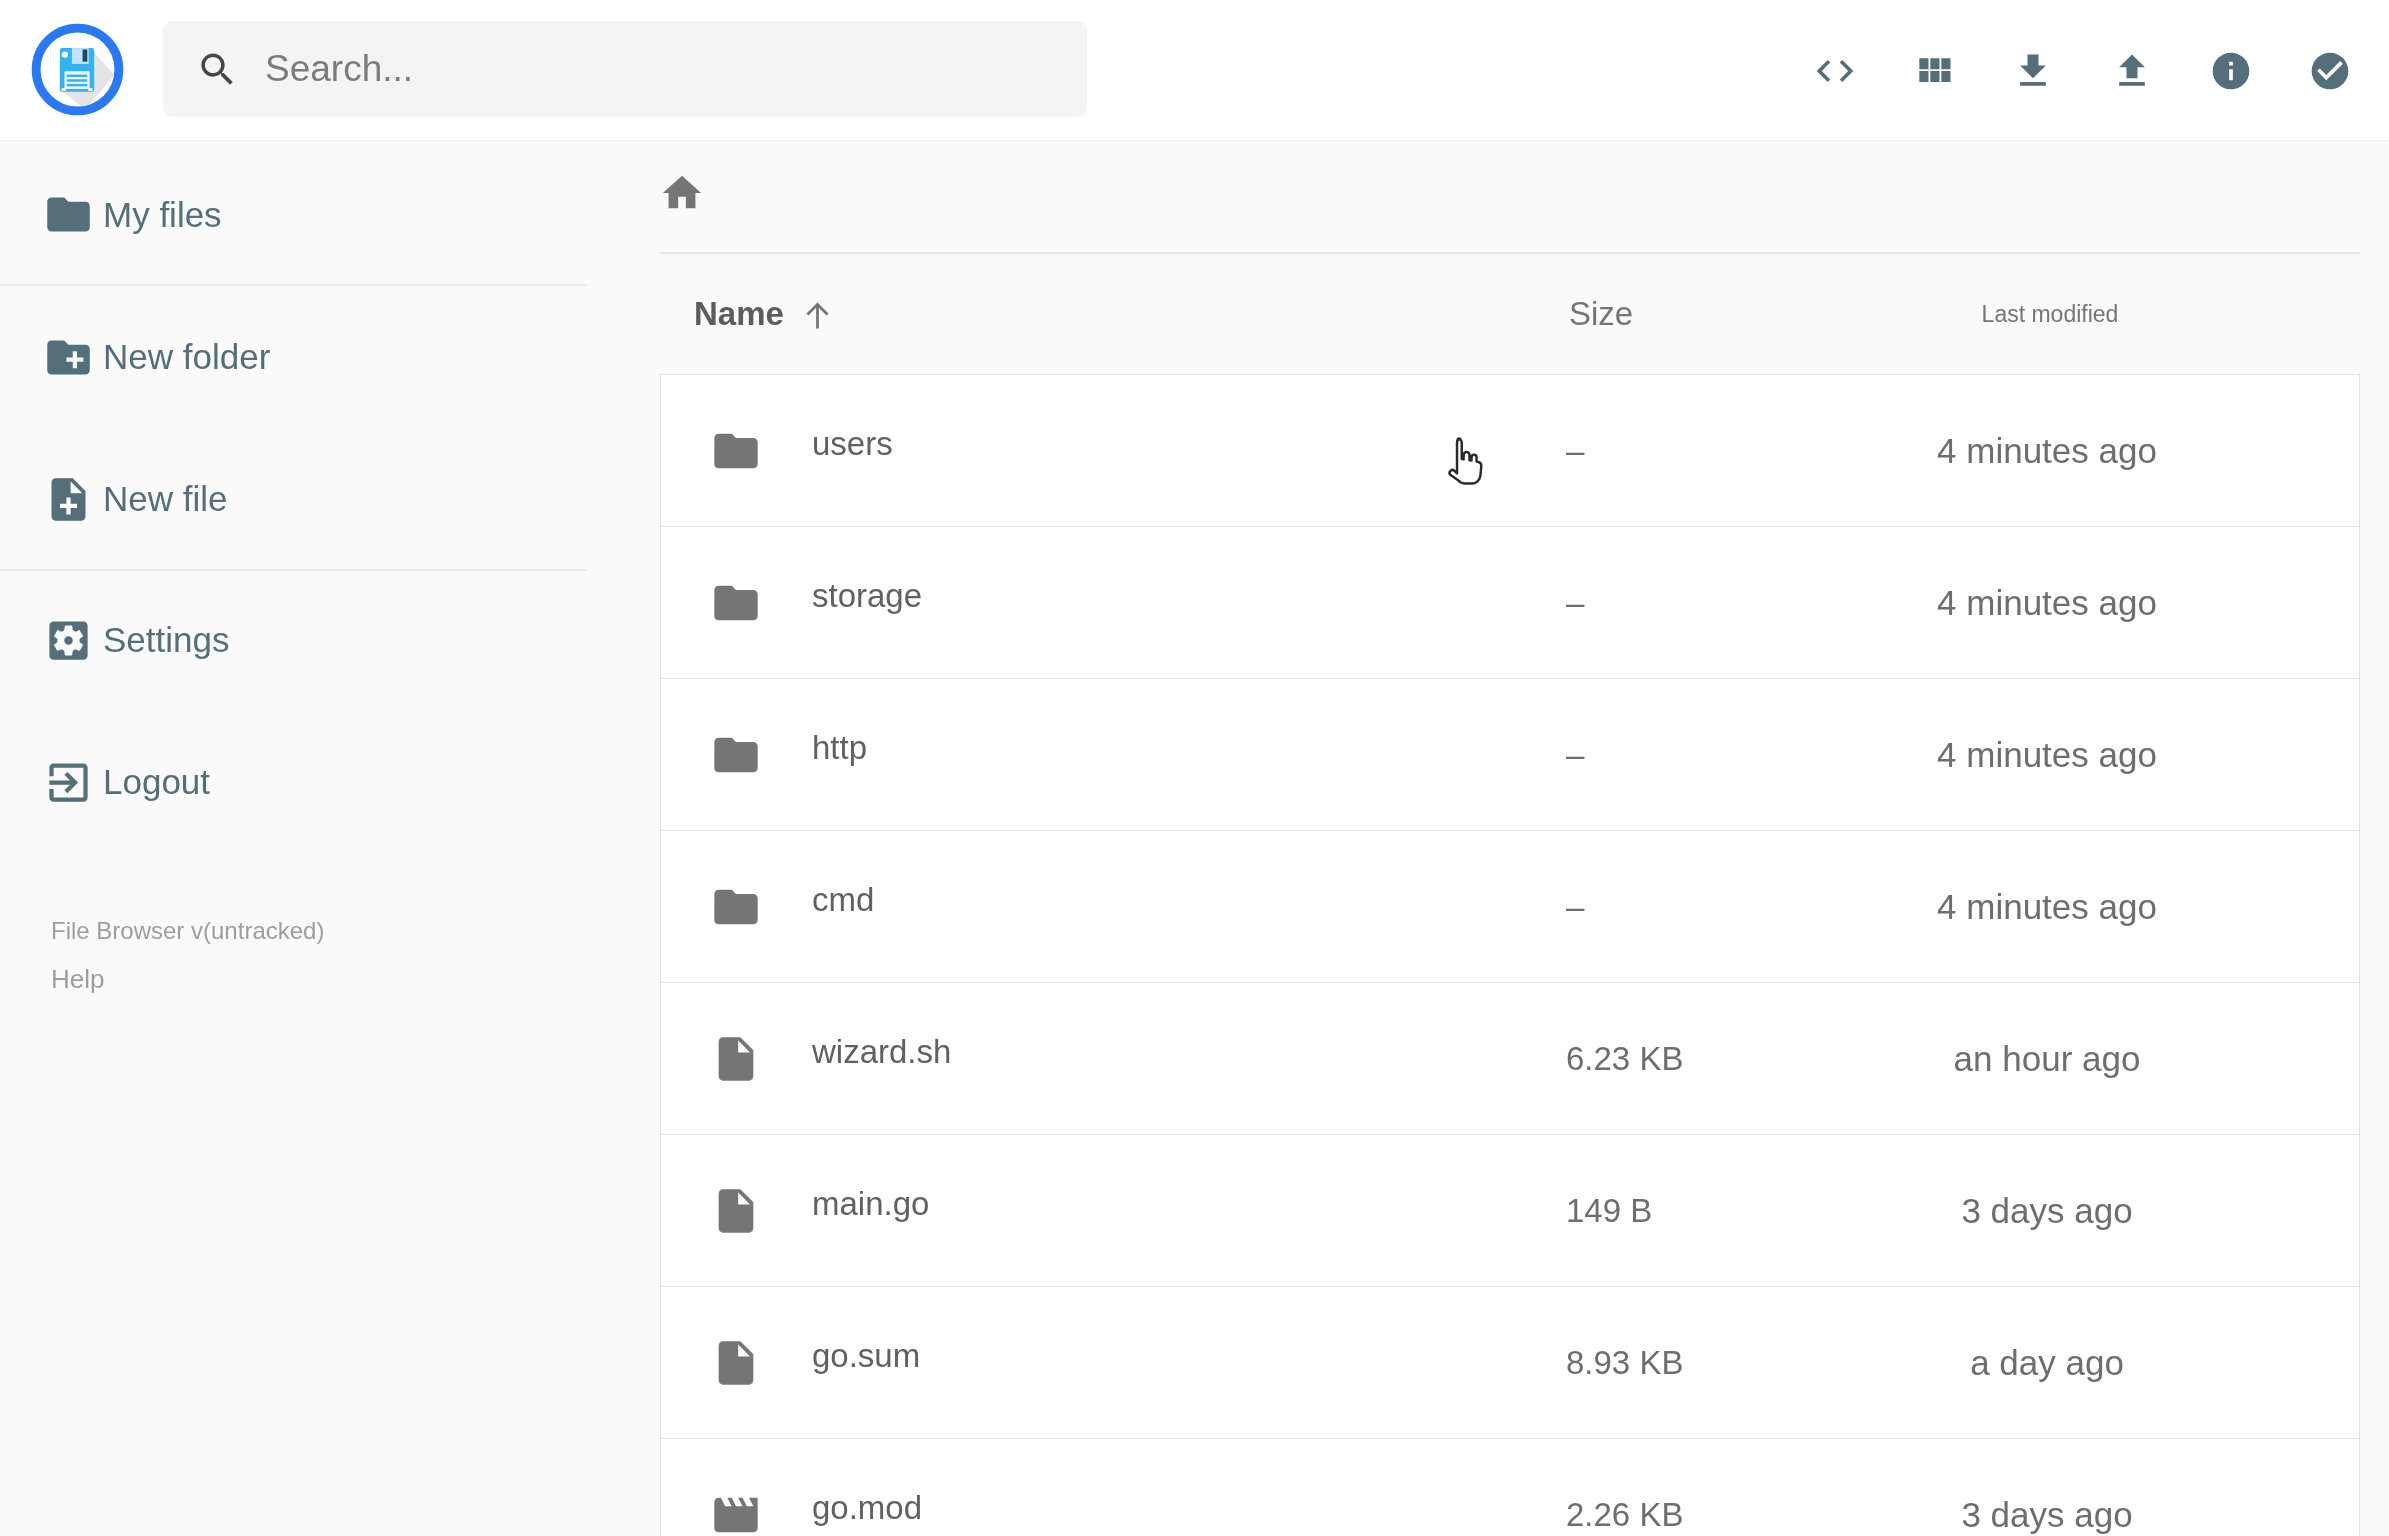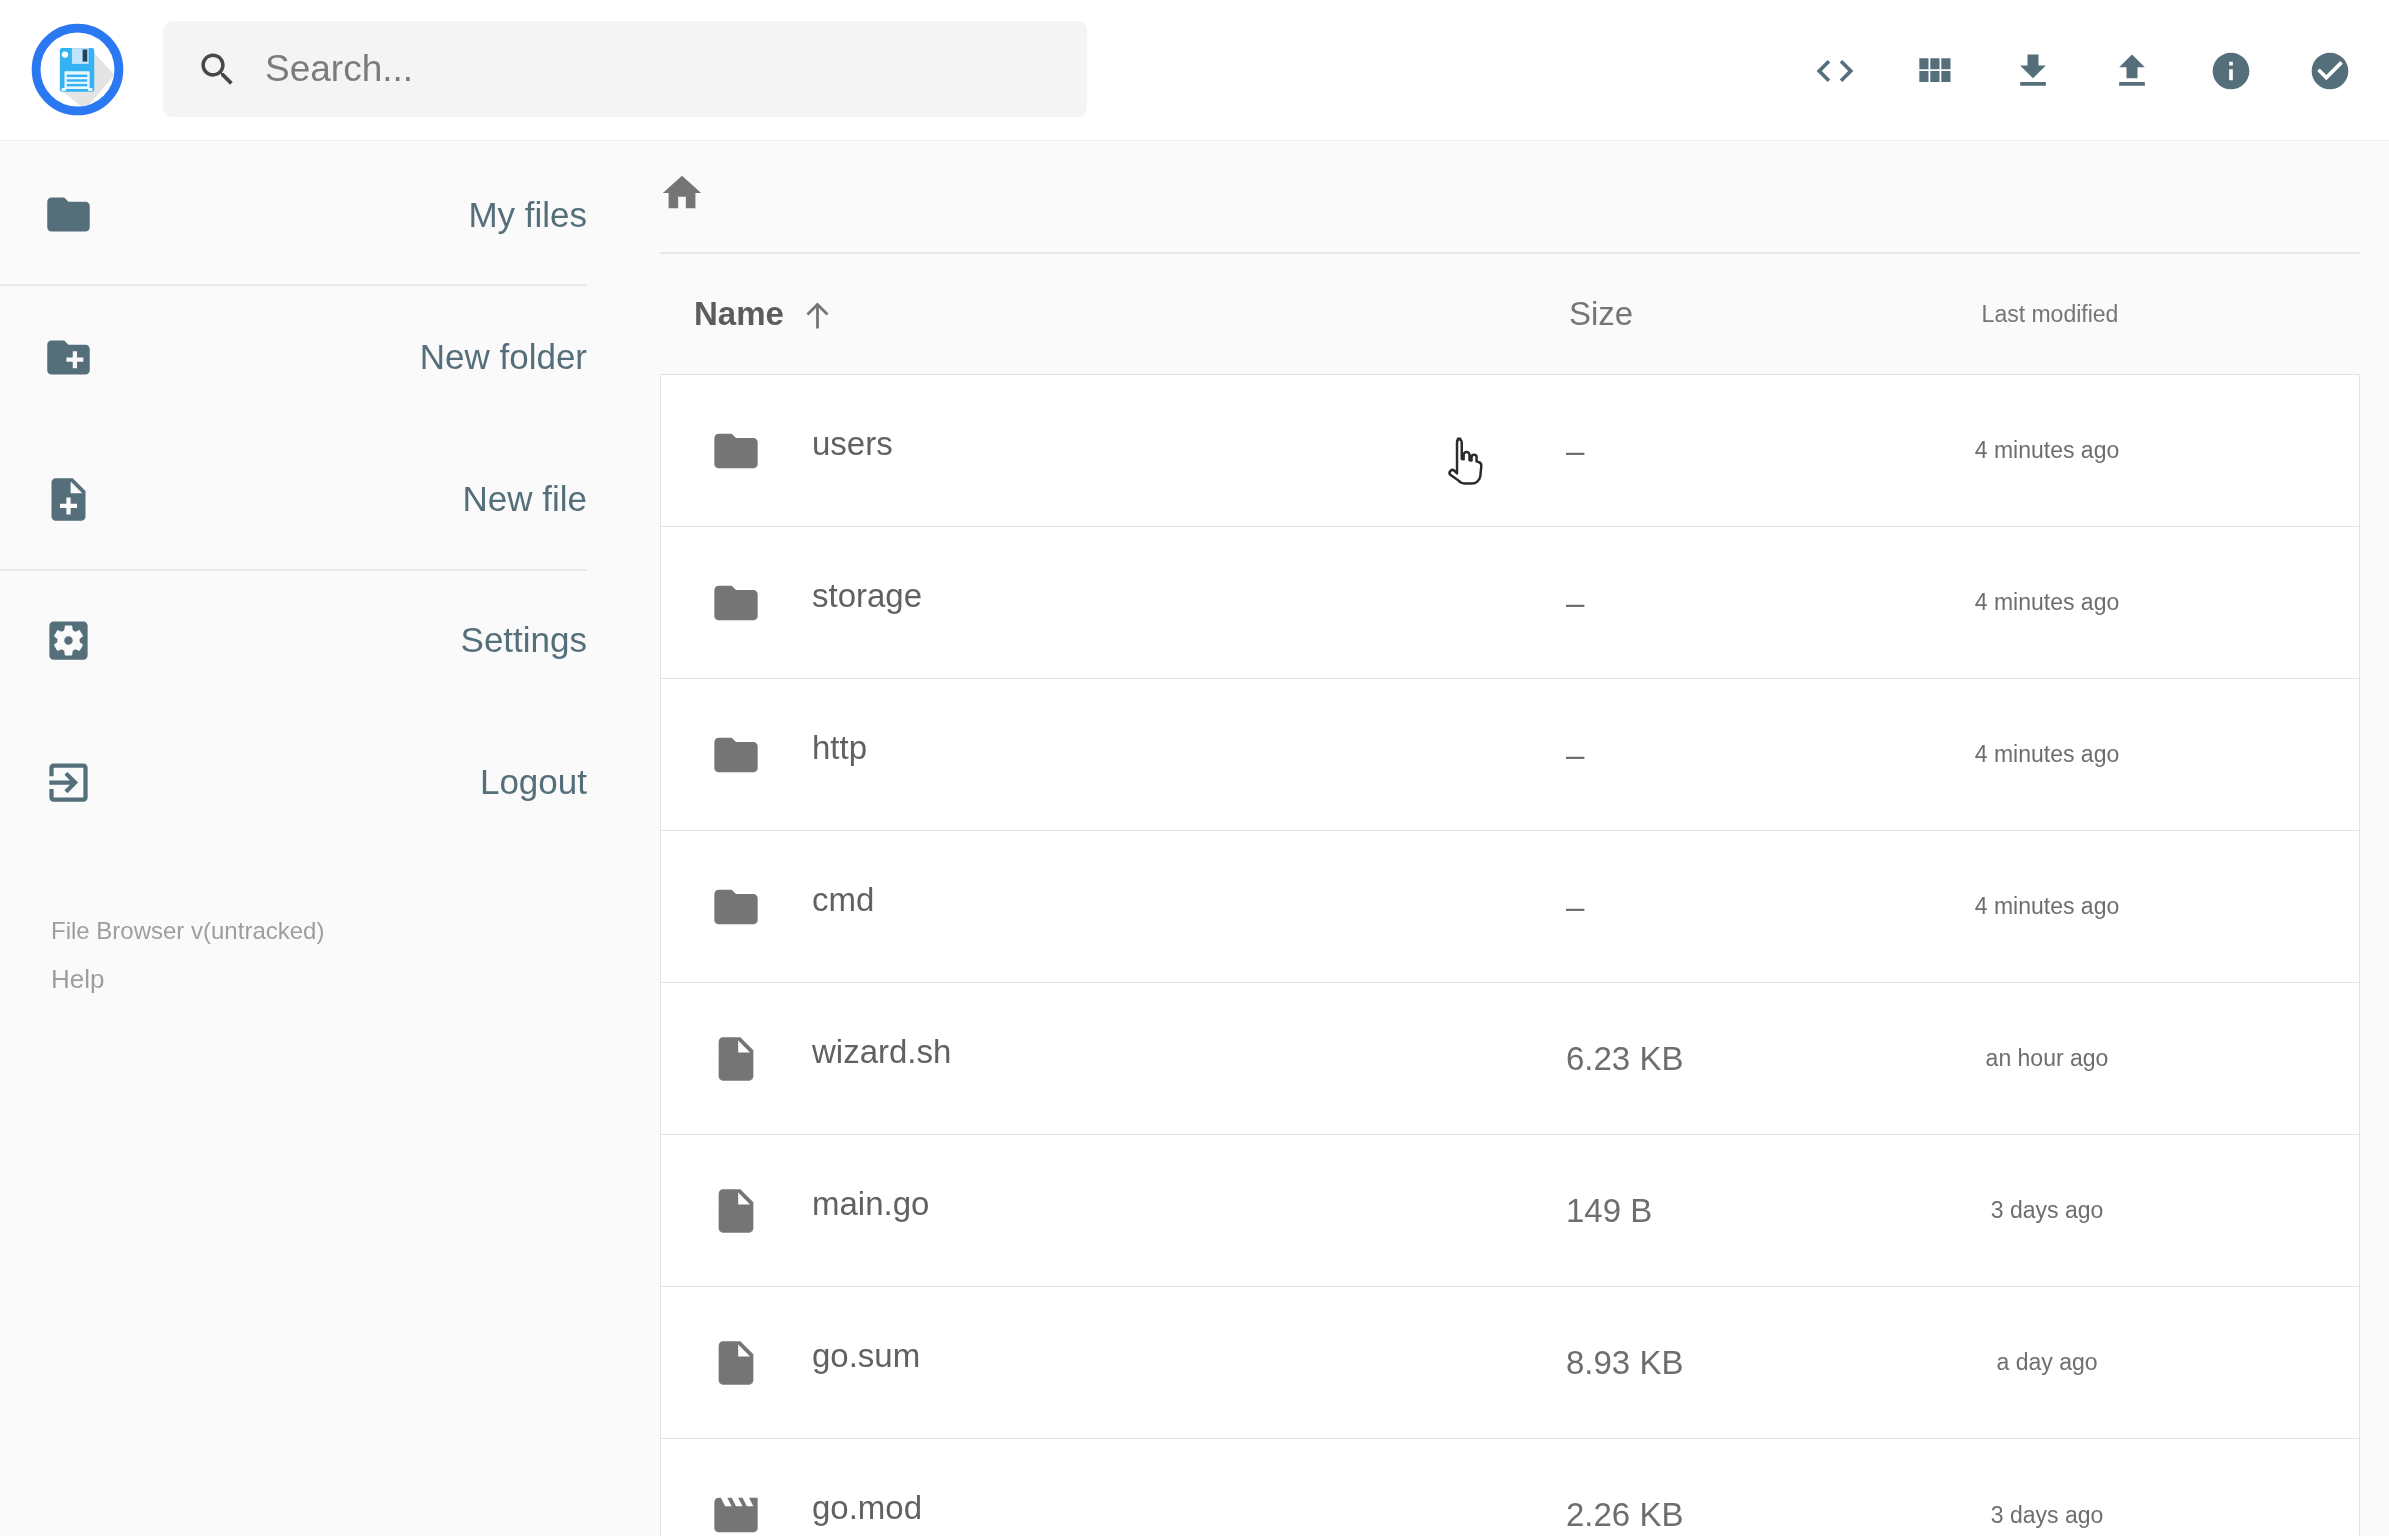--- a/index.html
+++ b/index.html
@@ -25,21 +25,21 @@
   .search-input::placeholder { color:#7b7b7b; opacity:1; }
   .topbar-actions { position:absolute; right:37px; top:0; height:141px;
                     display:flex; align-items:center; gap:55px; }
   .action-btn { width:44px; height:44px; padding:0; color:#546e7a; }
   .action-btn .ic { width:44px; height:44px; }
 
   
   .sidebar { position:absolute; left:0; top:141px; width:587px; bottom:0; }
   .side-item { position:absolute; left:0; width:587px; height:142px;
                display:flex; align-items:center; padding-left:43px; gap:9px;
-               color:#546e7a; text-align:left;justify-content:space-between; }
+               color:#546e7a; text-align:left; }
   .side-item .ic { width:51px; height:51px; flex:none; }
   .side-label { font-size:35px; color:#546e7a; }
   .si-0 { top:2.8px; } .si-1 { top:145px; } .si-2 { top:287px; }
   .si-3 { top:428px; } .si-4 { top:570px; }
   .side-divider { position:absolute; left:0; width:587px; height:1.9px; background:#e9e9e9; }
   .sd-0 { top:143px; } .sd-1 { top:428px; }
   .sidebar-footer { position:absolute; left:51px; top:773px; }
   .version-text { display:block; font-size:24px; color:#9e9e9e; line-height:33px; }
   .help-link { display:block; font-size:26px; color:#9e9e9e; line-height:33px;
                padding:0; margin-top:16px; text-align:left; }
@@ -63,21 +63,21 @@
   .listing { position:absolute; left:660px; top:374px; width:1700px;
              background:#ffffff; border:1.9px solid #e3e3e3; }
   .row { height:152px; display:grid; grid-template-columns:905px 222px 518px;
          padding-right:51px; align-items:center; border-bottom:1.9px solid #e3e3e3;
          cursor:pointer; background:#fff; }
   .row:last-child { border-bottom:none; }
   .cell-name { display:flex; align-items:flex-start; gap:50px; padding-left:49px; }
   .cell-name .ic { width:52px; height:52px; color:#757575; flex:none; }
   .file-name { font-size:33px; color:#616161; }
   .cell-size { font-size:33px; color:#6e6e6e; }
-  .cell-modified { font-size:23px; color:#6e6e6e; text-align:center; }
+  .cell-modified { font-size:35px; color:#6e6e6e; text-align:center; }
 
   
   .pointer-cursor { position:absolute; left:1437px; top:433px; width:54px; height:54px;
                     z-index:10; pointer-events:none; }
 </style>
 </head>
 <body>
 
 <svg width="0" height="0" style="position:absolute" aria-hidden="true">
   <defs>

